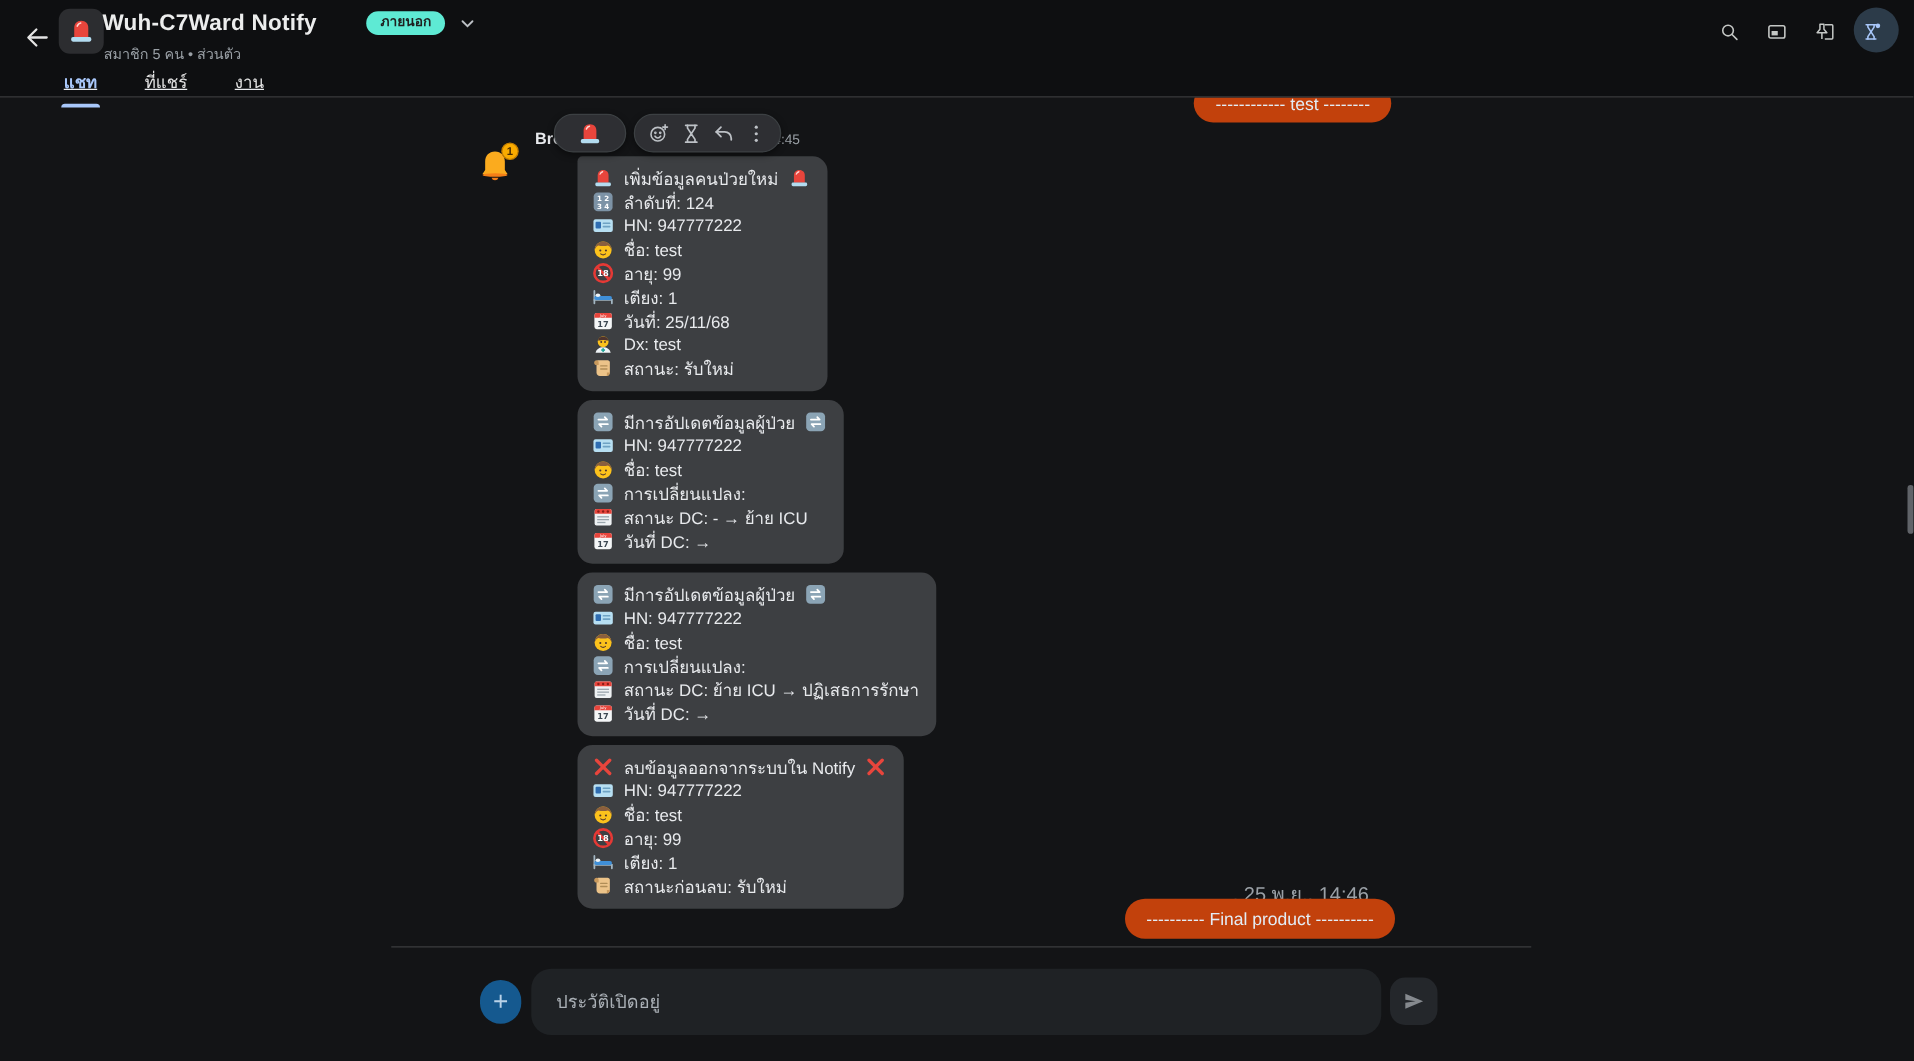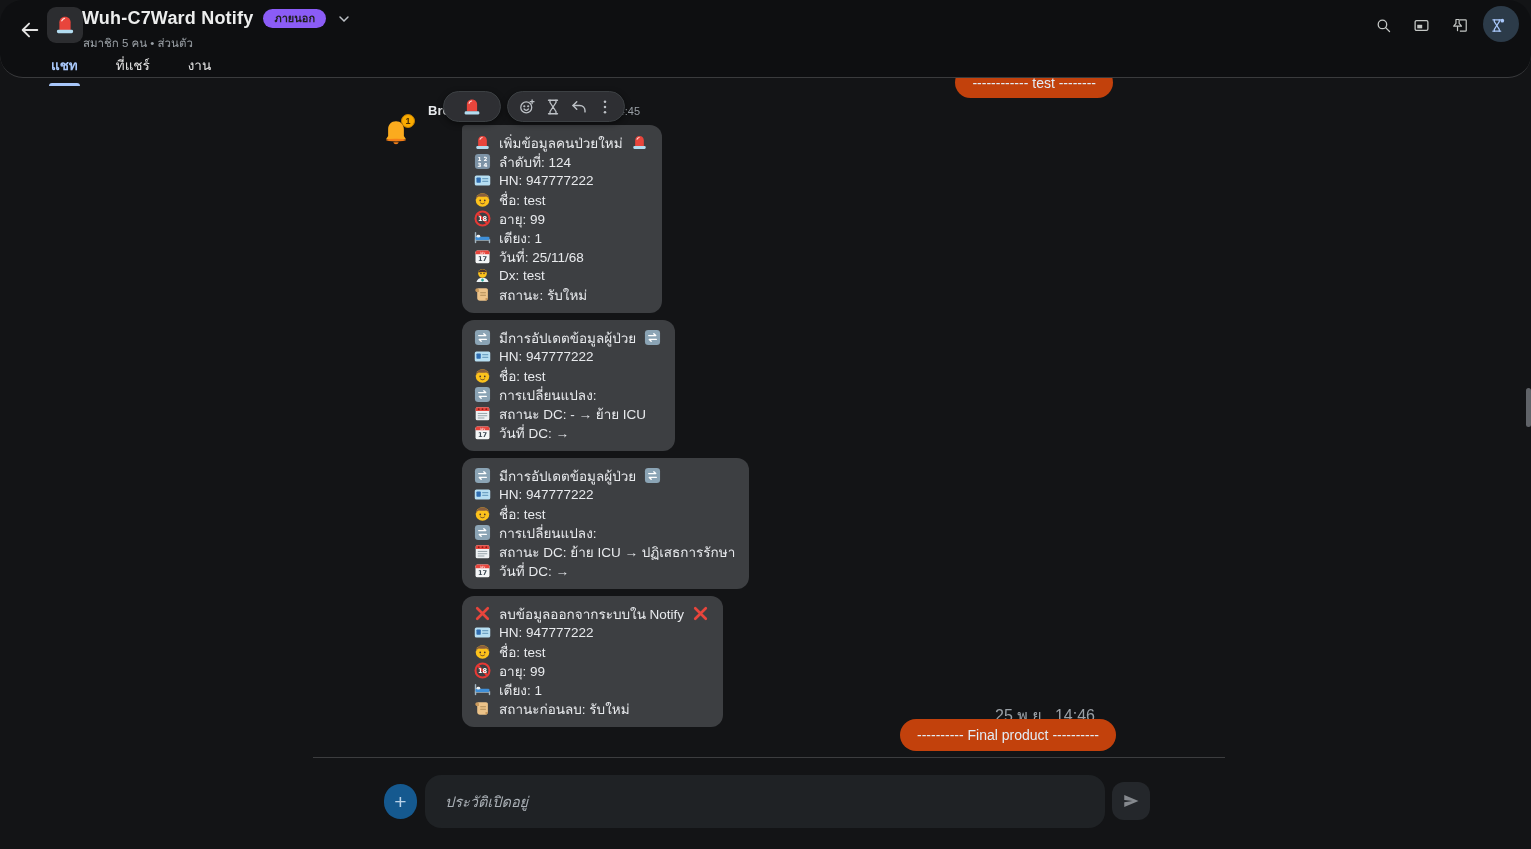--- a/index.html
+++ b/index.html
@@ -3,42 +3,42 @@
 <meta charset="utf-8">
 <title>Wuh-C7Ward Notify</title>
 <style>
   * { margin:0; padding:0; box-sizing:border-box; }
   html,body { background:#131416; }
   body { font-family:"Liberation Sans","DejaVu Sans",sans-serif; color:#e8eaed; }
   #app { position:relative; width:1531px; height:849px; overflow:hidden; background:#131416; }
 
   
   .header { position:absolute; top:0; left:0; width:1531px; height:78px;
-            background:#0e0f11; border-bottom:1px solid #3a3b3d; z-index:5;border-radius:23px; }
+            background:#0e0f11; border-bottom:1px solid #3a3b3d; z-index:5; }
   .back-btn { position:absolute; left:12px; top:12px; width:36px; height:36px; border-radius:50%;
               display:flex; align-items:center; justify-content:center; color:#e3e3e3; cursor:pointer; }
   .back-btn svg { width:22px; height:22px; }
   .room-avatar { position:absolute; left:47px; top:7px; width:36px; height:36px; border-radius:9px;
                  background:#2c2d30; display:flex; align-items:center; justify-content:center; }
   .room-avatar svg { width:22px; height:22px; }
   .title-row { position:absolute; left:82px; top:8px; display:flex; align-items:center; gap:10px; }
   .room-title { font-size:18px; font-weight:700; color:#eceded; letter-spacing:.2px; }
-  .room-badge { background:#8b5cf6; color:#1f1f1f; font-size:11px; font-weight:700;
-                padding:3px 11px; border-radius:11px; line-height:1.1; }
+  .room-badge { background:#5eead4; color:#1f1f1f; font-size:11px; font-weight:700;
+                padding:3px 11px; border-radius:11px; line-height:1.1;margin-left:30px; }
   .chev { color:#bdc1c6; display:flex; }
   .chev svg { width:16px; height:16px; }
   .room-subtitle { position:absolute; left:83px; top:34px; font-size:11.5px; color:#9aa0a6; }
 
   .header-actions { position:absolute; right:12px; top:6px; display:flex; align-items:center; gap:2px; }
   .hicon { width:36px; height:36px; border-radius:50%; display:flex; align-items:center; justify-content:center;
            color:#c4c7c5; cursor:pointer; background:transparent; border:none; }
   .hicon svg { width:20px; height:20px; }
   .hicon.active { background:#2c3b49; color:#a8c7fa; }
 
-  .tabs { position:absolute; left:47px; top:50px; display:flex; gap:30px; }
+  .tabs { position:absolute; left:47px; top:50px; display:flex; gap:30px;text-decoration:underline; }
   .tab { position:relative; font-size:13.5px; color:#e3e3e3; padding:4px 4px 10px; cursor:pointer; }
   .tab.active { color:#a8c7fa; font-weight:700; }
   .tab.active::after { content:""; position:absolute; left:2px; right:2px; bottom:0; height:3px;
                        border-radius:3px 3px 0 0; background:#a8c7fa; }
 
   
   .chat { position:absolute; top:0; left:0; width:1531px; height:849px; }
 
   .own-bubble { position:absolute; background:#c2410c; color:#e3ecf5; border-radius:17px;
                 display:flex; align-items:center; padding:0 17px; font-size:14px; white-space:nowrap; z-index:1; }
@@ -76,21 +76,21 @@
             display:flex; align-items:center; justify-content:center; cursor:pointer; }
   .tb-btn svg { width:18px; height:18px; }
 
   
   .composer-divider { position:absolute; top:757px; left:313px; width:912px; height:1px; background:#3c3d3f; }
   .add-btn { position:absolute; left:384px; top:784px; width:33px; height:35px; border-radius:17px;
              background:#15598f; color:#b9d2e8; font-size:21px; display:flex; align-items:center;
              justify-content:center; border:none; cursor:pointer; }
   .msg-input { position:absolute; left:425px; top:775px; width:680px; height:53px; background:#1f2225;
                border:none; outline:none; border-radius:16px; padding:0 20px; font-size:14.5px; color:#e8eaed;
-               font-family:"Liberation Sans","DejaVu Sans",sans-serif;font-style:italic; }
+               font-family:"Liberation Sans","DejaVu Sans",sans-serif; }
   .msg-input::placeholder { color:#aab0b6; opacity:1; }
   .send-btn { position:absolute; left:1112px; top:782px; width:38px; height:38px; border-radius:12px;
               background:#24272b; border:none; color:#85898e; display:flex; align-items:center;
               justify-content:center; cursor:pointer; }
   .send-btn svg { width:18px; height:18px; }
 
   .scroll-thumb { position:absolute; right:0; top:388px; width:5px; height:39px; background:#606368; border-radius:3px; }
 </style>
 </head>
 <body>

